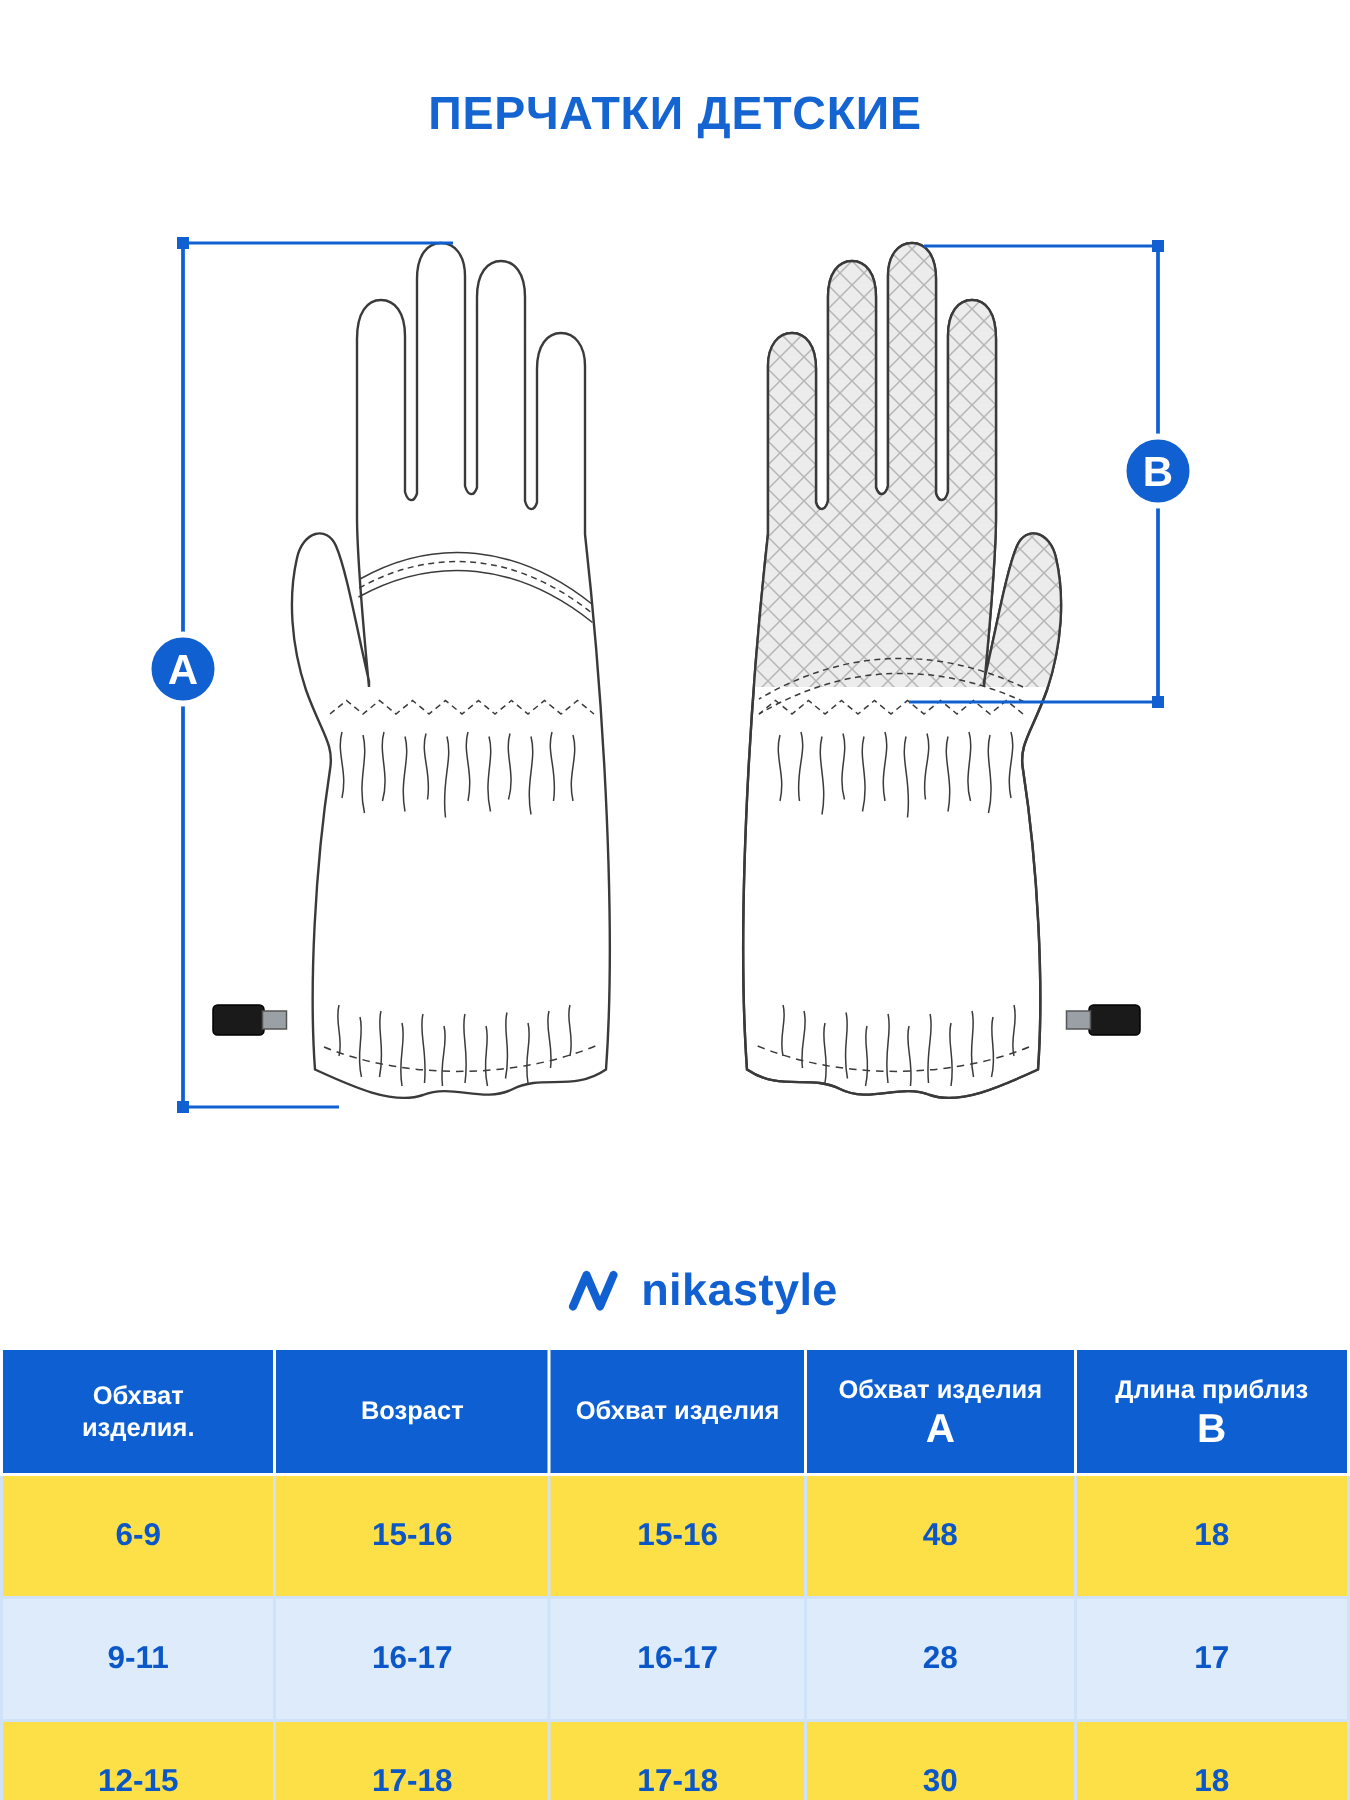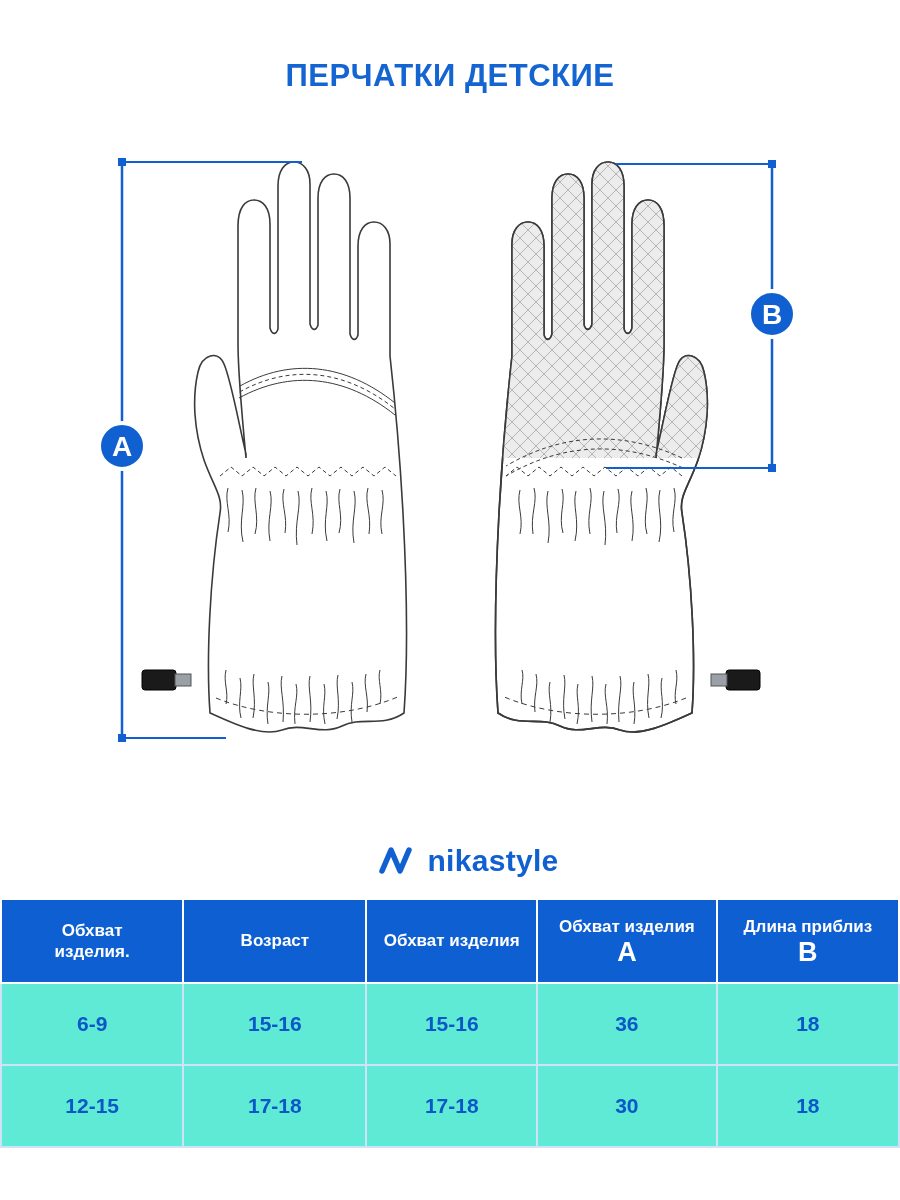--- a/index.html
+++ b/index.html
@@ -30,21 +30,21 @@
     border-collapse:collapse;table-layout:fixed;
   }
   .size-table th{
     background:#0e60d2;color:#ffffff;border:2px solid #ffffff;
     height:74px;padding:4px 6px;vertical-align:middle;text-align:center;
     font-size:17px;font-weight:700;line-height:1.25;
   }
   .size-table th .big{font-size:27px;font-weight:800;line-height:1.05;margin-top:1px;}
   .size-table td{
     border:2px solid #cfe2f7;height:78px;text-align:center;vertical-align:middle;
-    font-size:21px;font-weight:700;color:#0b57c8;background:#5eead4;
+    font-size:21px;font-weight:700;color:#0b57c8;background:#fde047;
   }
   .size-table tr.alt td{background:#ddebfa;}
 
   svg text.badge-letter{
     font-family:"Liberation Sans","DejaVu Sans",sans-serif;
     font-weight:800;font-size:28px;fill:#ffffff;
   }
 </style>
 </head>
 <body>
@@ -211,22 +211,29 @@
           <div>Длина приблиз</div>
           <div class="big">B</div>
         </th>
       </tr>
     </thead>
     <tbody>
       <tr>
         <td>6-9</td>
         <td>15-16</td>
         <td>15-16</td>
-        <td>36</td>
+        <td>48</td>
         <td>18</td>
+      </tr>
+      <tr class="alt">
+        <td>9-11</td>
+        <td>16-17</td>
+        <td>16-17</td>
+        <td>28</td>
+        <td>17</td>
       </tr>
       <tr>
         <td>12-15</td>
         <td>17-18</td>
         <td>17-18</td>
         <td>30</td>
         <td>18</td>
       </tr>
     </tbody>
   </table>

